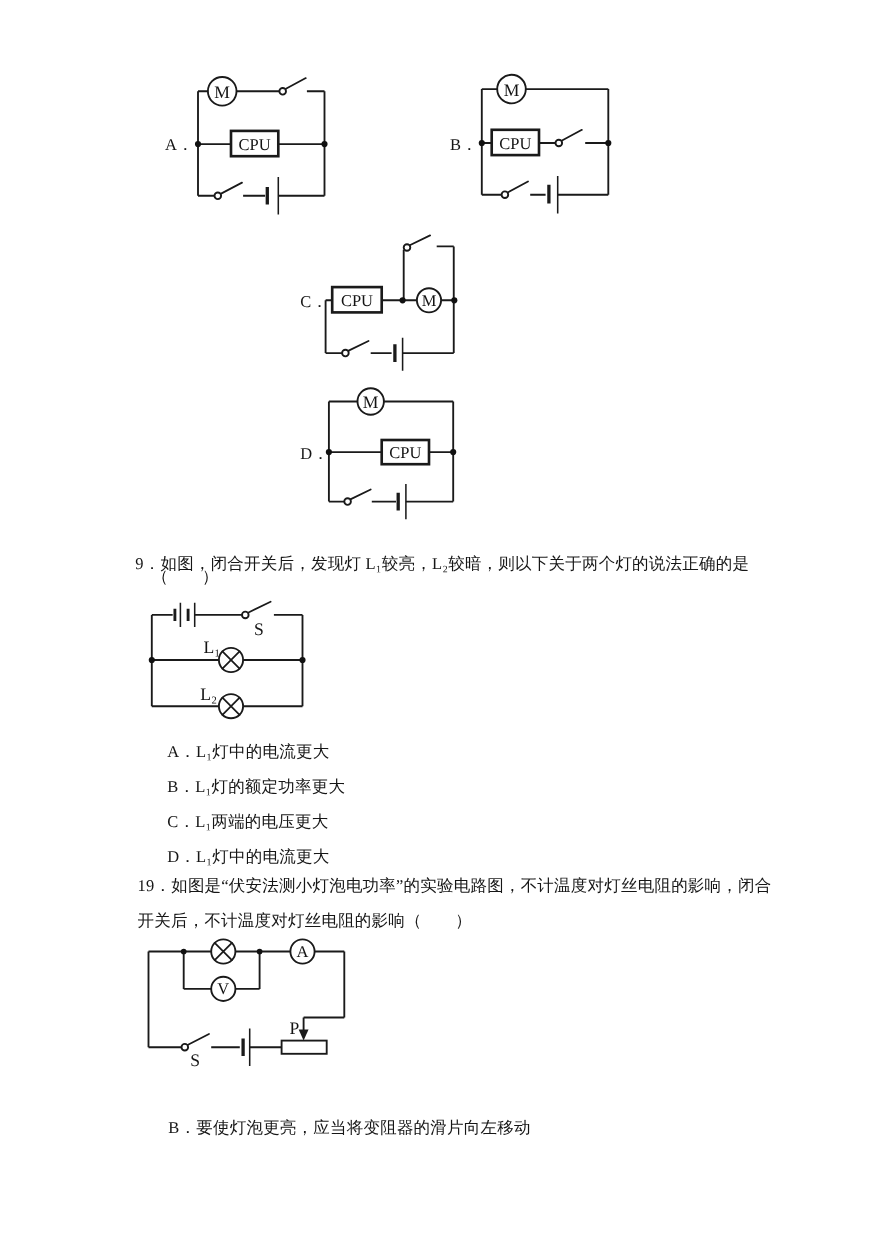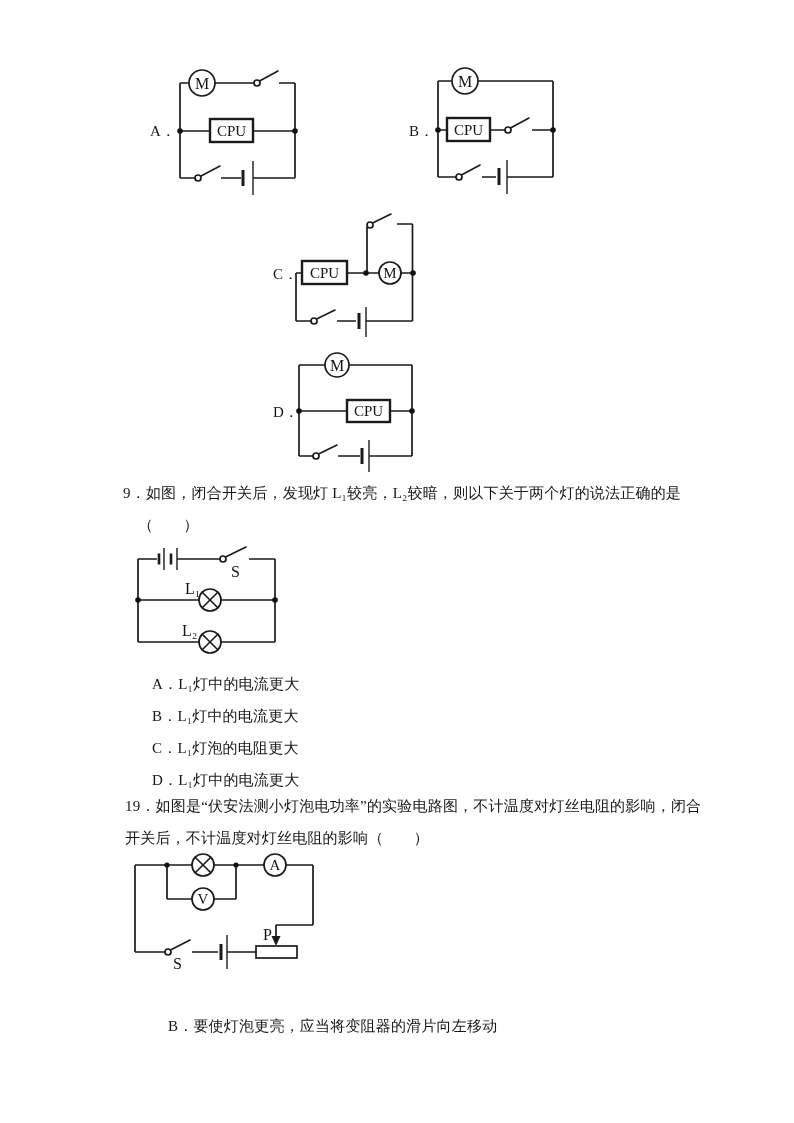--- a/index.html
+++ b/index.html
@@ -97,21 +97,21 @@
     <text class="sym" x="98.5" y="68" text-anchor="middle">CPU</text>
     <circle class="dot" cx="29" cy="63" r="2.8"></circle>
     <circle class="dot" cx="142" cy="63" r="2.8"></circle>
     <circle class="comp" cx="46" cy="108" r="3"></circle>
     <g>
       <line class="bar-s" x1="92" y1="100" x2="92" y2="116"></line>
       <line class="bar-l" x1="99" y1="92" x2="99" y2="124"></line>
     </g>
   </svg>
 
-  <span class="t" style="left:123px;top:484px">9．如图，闭合开关后，发现灯 L₁较亮，L₂较暗，则以下关于两个灯的说法正确的是</span>
+  <span class="t" style="left:123px;top:504px">9．如图，闭合开关后，发现灯 L₁较亮，L₂较暗，则以下关于两个灯的说法正确的是</span>
   <span class="t" style="left:138px;top:516px">（　　）</span>
 
   <svg class="circ" style="left:128px;top:533px" width="165" height="130" viewBox="0 0 165 130">
     <g>
       <path class="w" d="M10 26V109 M147 26V109 M10 26H29 M49 26H92 M121 26H147 M10 67H71 M93 67H147 M10 109H71 M93 109H147"></path>
       <path class="blade" d="M97.5 24L118 14"></path>
     </g>
     <g>
       <line class="bar-s2" x1="31" y1="20.5" x2="31" y2="31.5"></line>
       <line class="bar-l" x1="36" y1="15" x2="36" y2="37"></line>
@@ -128,22 +128,22 @@
     </g>
     <text class="sym-lg" x="57" y="61">L₁</text>
     <g>
       <circle class="comp" cx="82" cy="109" r="11"></circle>
       <path class="blade" d="M74.2 101.2L89.8 116.8 M74.2 116.8L89.8 101.2"></path>
     </g>
     <text class="sym-lg" x="54" y="103">L₂</text>
   </svg>
 
   <span class="t" style="left:152px;top:675px">A．L₁灯中的电流更大</span>
-  <span class="t" style="left:152px;top:707px">B．L₁灯中的电流更大</span>
-  <span class="t" style="left:152px;top:739px">C．L₁灯泡的电阻更大</span>
+  <span class="t" style="left:152px;top:707px">B．L₁灯的额定功率更大</span>
+  <span class="t" style="left:152px;top:739px">C．L₁两端的电压更大</span>
   <span class="t" style="left:152px;top:771px">D．L₁灯中的电流更大</span>
 
   <span class="t" style="left:125px;top:797px">19．如图是“伏安法测小灯泡电功率”的实验电路图，不计温度对灯丝电阻的影响，闭合</span>
   <span class="t" style="left:125px;top:829px">开关后，不计温度对灯丝电阻的影响（　　）</span>
 
   <svg class="circ" style="left:125px;top:850px" width="205" height="130" viewBox="0 0 205 130">
     <g>
       <path class="w" d="M10 15V102 M10 15H67 M89 15H139 M161 15H188 M188 15V75 M188 75H151 M151 75V87 M42 15V49 M42 49H67 M89 49H111 M111 49V15 M10 102H40 M67 102H93 M102 102H131"></path>
       <path class="blade" d="M45.5 100L65 90"></path>
     </g>
@@ -163,15 +163,15 @@
     </g>
     <text class="sym-lg" x="147" y="90" text-anchor="end">P</text>
     <circle class="comp" cx="43" cy="102" r="3"></circle>
     <text class="sym-lg" x="48" y="119">S</text>
     <g>
       <line class="bar-s" x1="96" y1="94" x2="96" y2="110"></line>
       <line class="bar-l" x1="102" y1="85" x2="102" y2="119"></line>
     </g>
   </svg>
 
-  <span class="t" style="left:168px;top:1017px">B．要使灯泡更亮，应当将变阻器的滑片向左移动</span>
+  <span class="t" style="left:153px;top:1017px">B．要使灯泡更亮，应当将变阻器的滑片向左移动</span>
 
 </div>
 
 </body></html>

